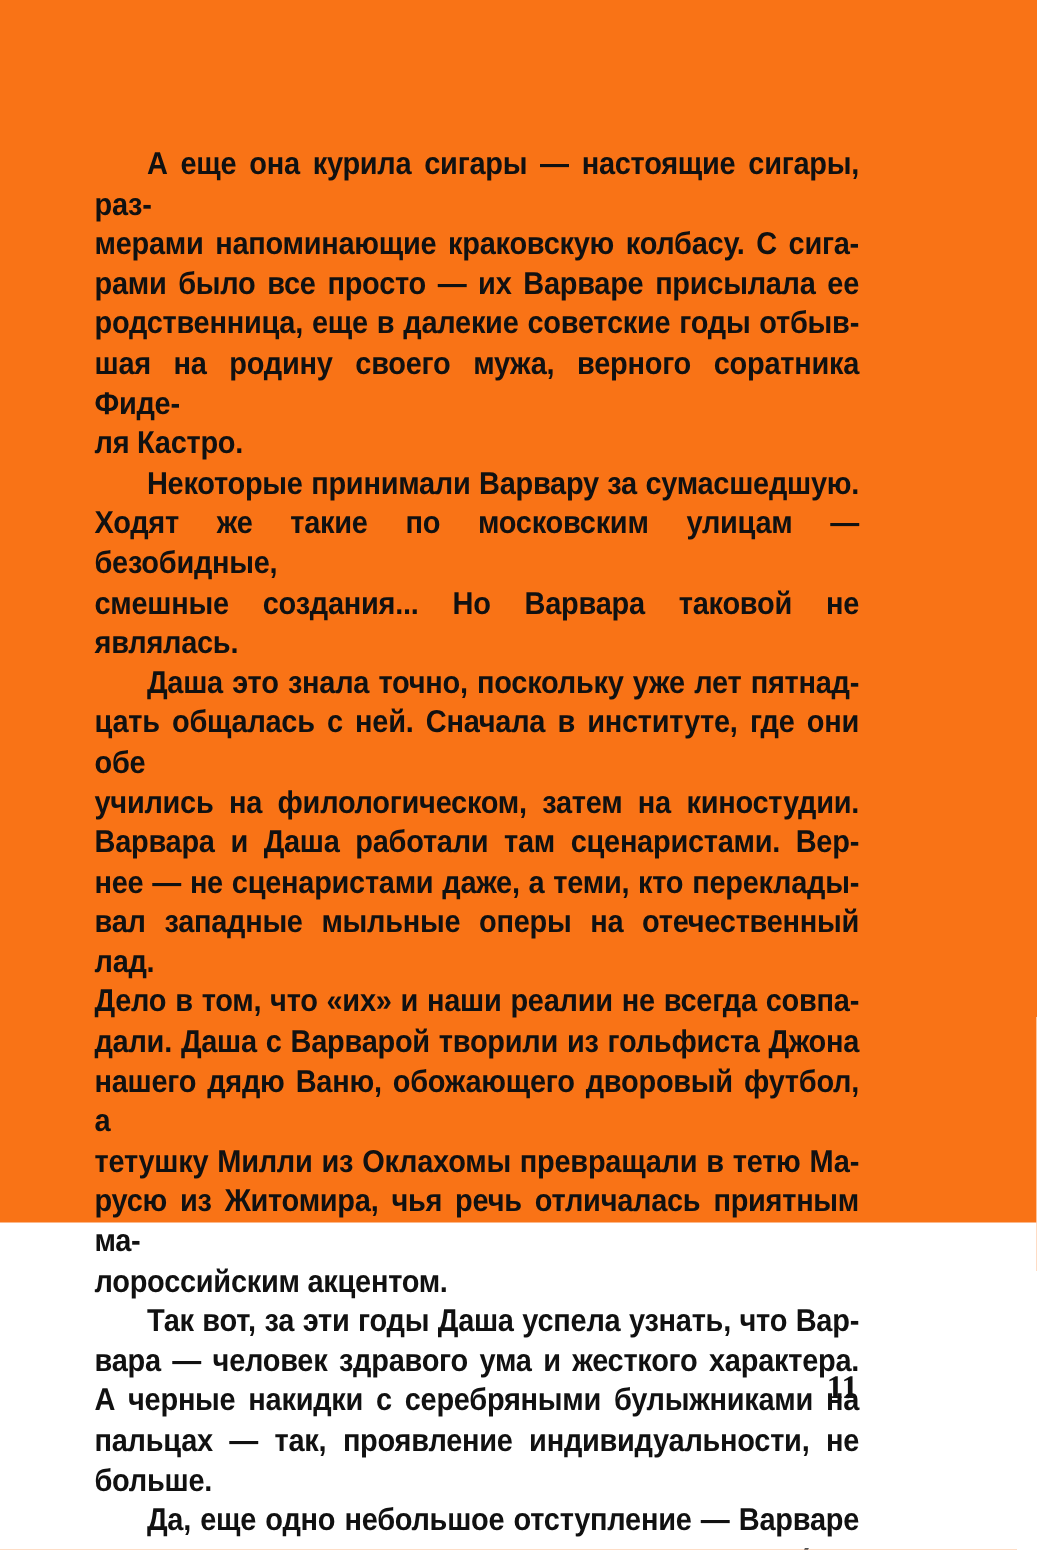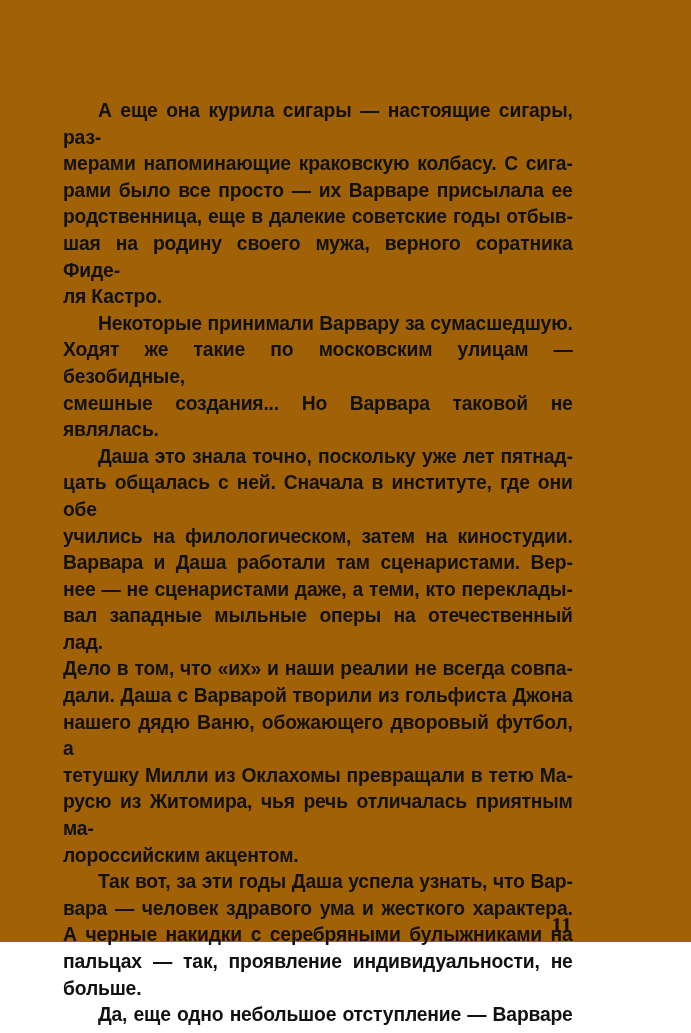--- a/index.html
+++ b/index.html
@@ -11,22 +11,22 @@
     width: 691px;
     height: 1033px;
     position: relative;
     overflow: hidden;
     font-family: "Liberation Sans", sans-serif;
   }
   .book-page {
     position: absolute;
     top: 0; left: 0;
     width: 691px;
-    height: 942px;
-    background: #a16207;
+    height: 815px;
+    background: #f97316;
   }
   .text-block {
     position: absolute;
     top: 97px;
     left: 63px;
     width: 554px;            
     transform: scaleX(0.92); 
     transform-origin: 0 0;
     color: #111111;
     font-size: 21px;

